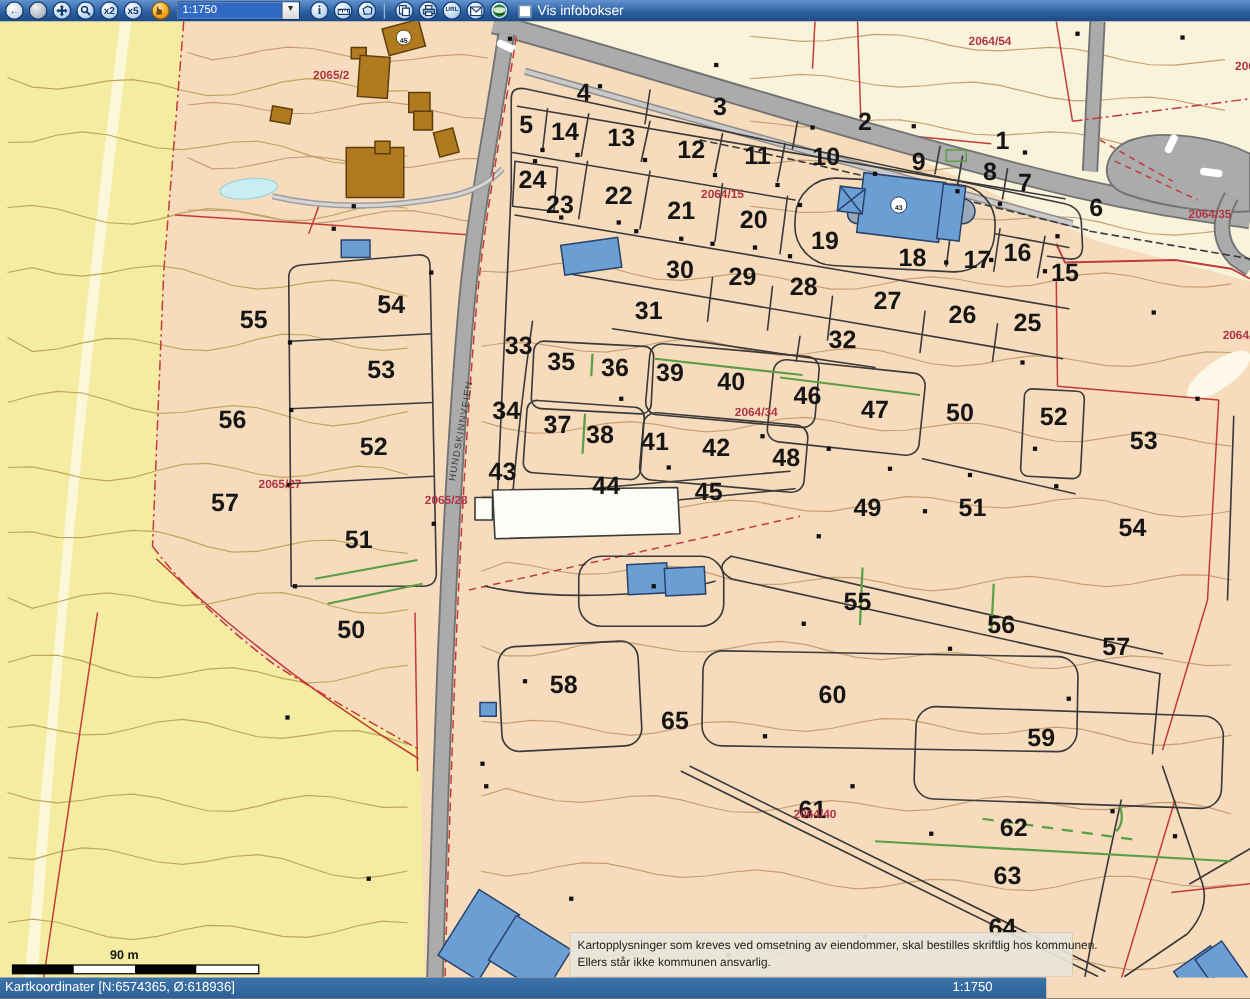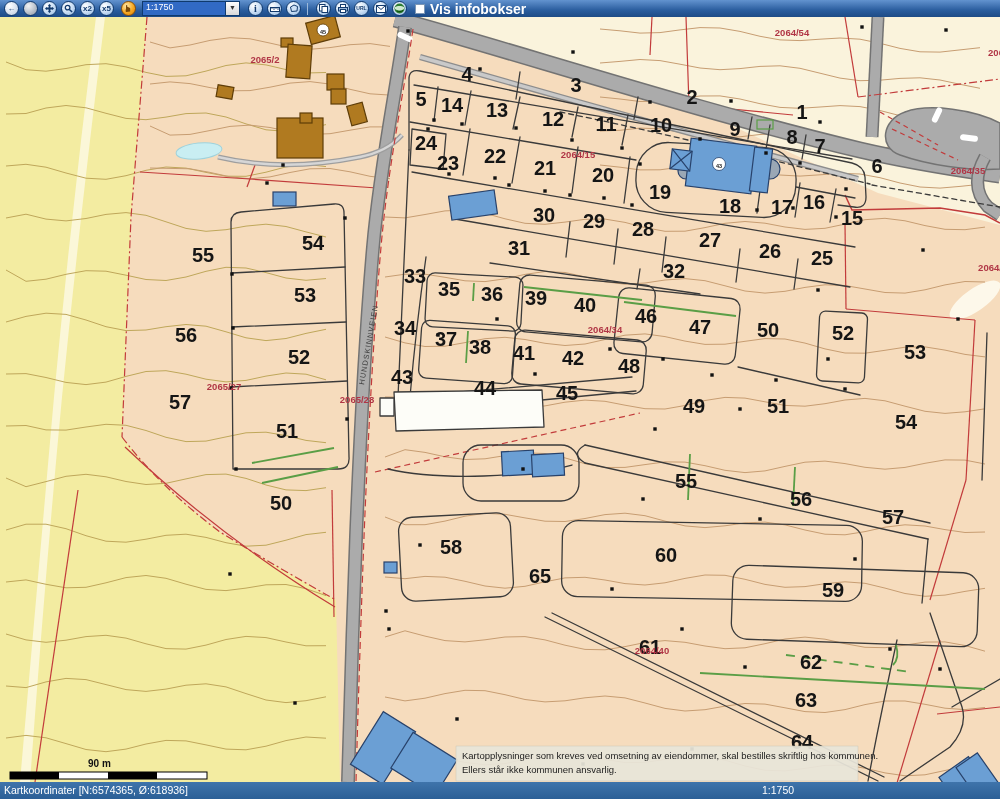--- a/index.html
+++ b/index.html
@@ -8,23 +8,23 @@
   #toolbar{position:absolute;left:0;top:0;width:1000px;height:17px;background:linear-gradient(#6293cf,#2a5d9e 60%,#1d4b86);display:flex;align-items:center;z-index:30;}
   .tbtn{width:15px;height:15px;border-radius:50%;background:radial-gradient(circle at 35% 30%,#ffffff,#cfe2f6 45%,#8fb6e2);border:1px solid #123a6d;box-sizing:border-box;margin-left:4px;display:flex;align-items:center;justify-content:center;font-size:8px;font-weight:bold;color:#123a6d;line-height:1;flex:0 0 auto;cursor:pointer;}
   .tbtn svg{display:block;}
   .tbtn.dark{background:radial-gradient(circle at 35% 30%,#ffffff,#dfe7f2 45%,#b9c9de);}
   .tbtn.orange{background:radial-gradient(circle at 35% 30%,#ffe9a8,#f6a821 55%,#d87f0e);border-color:#8a4f06;color:#7a4a08;font-size:9px;}
   .sep{width:1px;height:12px;background:#9db9da;margin:0 4px 0 6px;flex:0 0 auto;}
   #scaleSelect{margin-left:6px;width:96px;height:13px;background:#fff;border:1px solid #0f3a6e;display:flex;align-items:stretch;flex:0 0 auto;cursor:pointer;}
   #scaleSelect .sel{flex:1;background:#316ac5;color:#fff;font-size:9px;line-height:11px;padding-left:3px;}
   #scaleSelect .btn{width:13px;background:linear-gradient(#fdfdfd,#d9d9d9);border-left:1px solid #0f3a6e;color:#333;font-size:7px;text-align:center;line-height:11px;}
   #chk{width:10px;height:10px;background:#fff;border:1px solid #7d97b5;box-sizing:border-box;margin-left:8px;flex:0 0 auto;cursor:pointer;}
-  #chklabel{color:#fff;font-weight:bold;font-size:14px;margin-left:5px;flex:0 0 auto;}
+  #chklabel{color:#fff;font-weight:normal;font-size:11px;margin-left:5px;flex:0 0 auto;}
   
-  #statusbar{position:absolute;left:0;top:782px;width:1000px;height:17px;background:linear-gradient(#3f74ab,#2b5f96);color:#fff;font-size:10.5px;z-index:30;}
+  #statusbar{position:absolute;left:0;top:782px;width:837px;height:17px;background:linear-gradient(#3f74ab,#2b5f96);color:#fff;font-size:10.5px;z-index:30;}
   #statusbar .l{position:absolute;left:4px;top:2px;}
   #statusbar .r{position:absolute;left:762px;top:2px;}
   
   #map{position:absolute;left:0;top:17px;width:1000px;height:765px;cursor:crosshair;}
   text.pnum{font-family:"Liberation Sans",sans-serif;font-size:20px;font-weight:bold;fill:#151515;}
   text.rlab{font-family:"Liberation Sans",sans-serif;font-size:9.5px;font-weight:bold;fill:#b03545;}
   text.street{font-family:"Liberation Sans",sans-serif;font-size:7.5px;fill:#3c3c3c;letter-spacing:1px;}
   text.blab{font-family:"Liberation Sans",sans-serif;font-size:5.5px;font-weight:bold;fill:#222;}
   text.disc{font-family:"Liberation Sans",sans-serif;font-size:9.5px;fill:#222;}
   text.sbar{font-family:"Liberation Sans",sans-serif;font-size:10px;font-weight:bold;fill:#111;}

